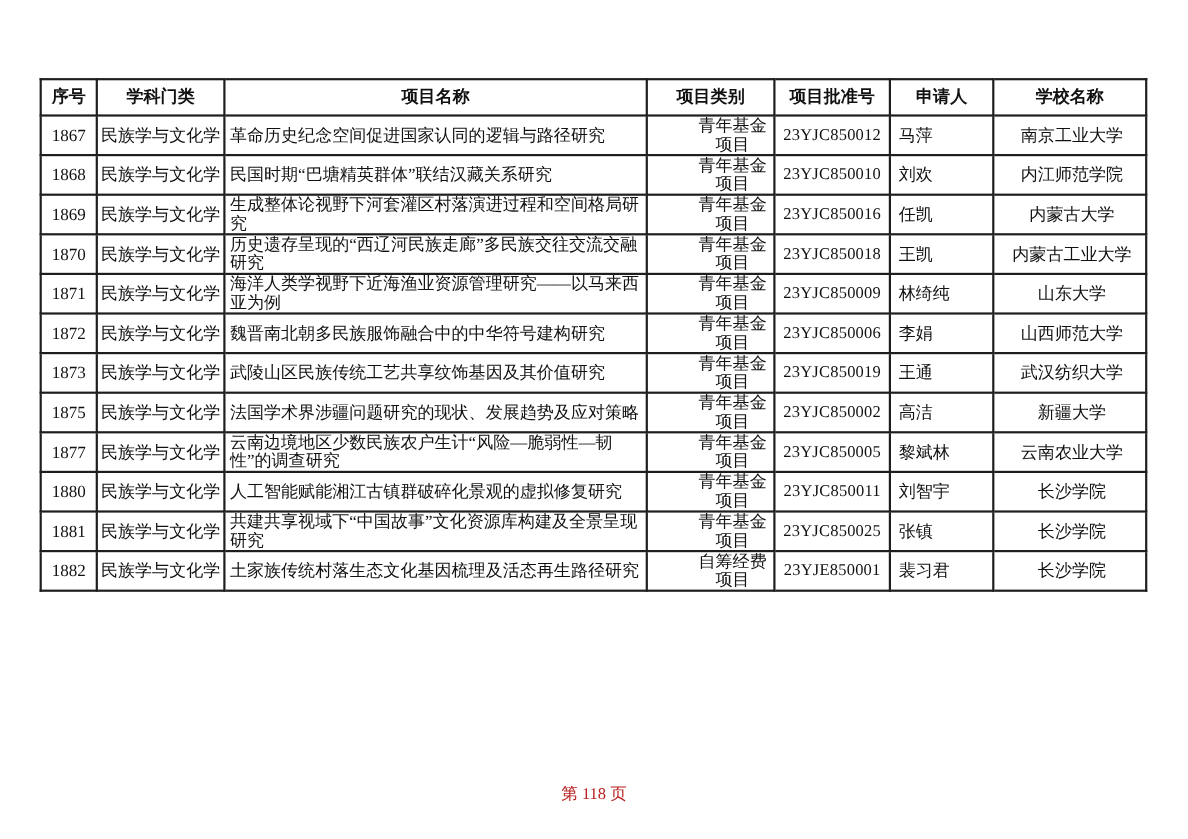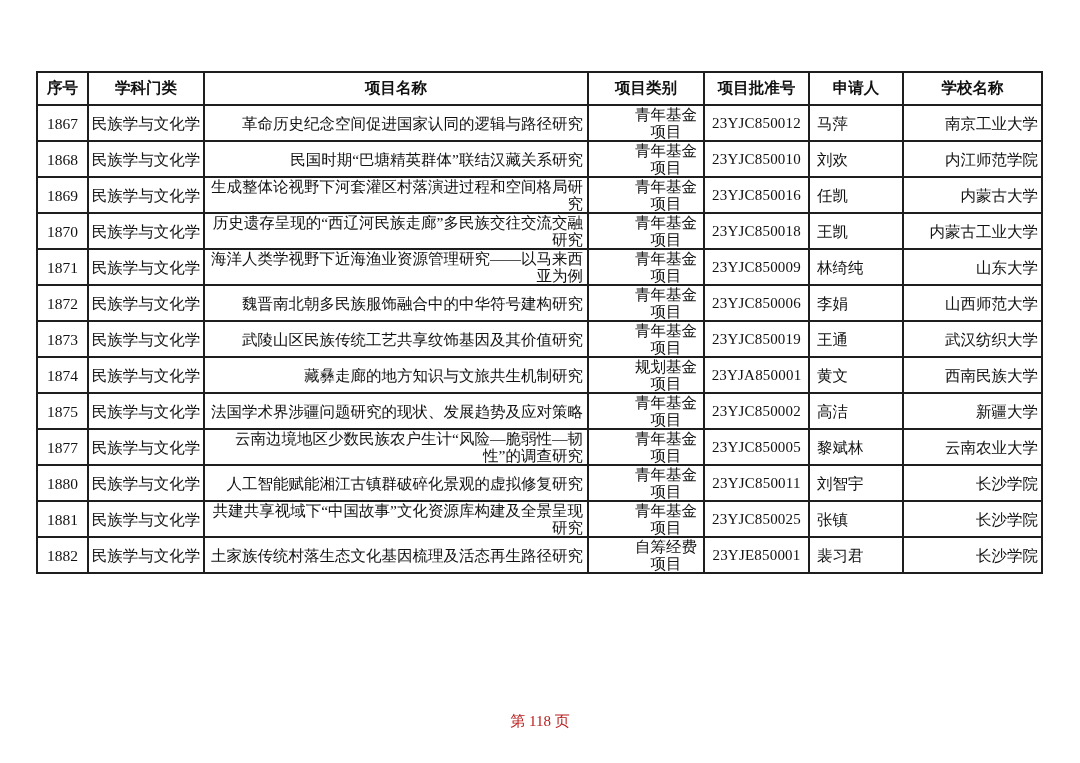--- a/index.html
+++ b/index.html
@@ -25,25 +25,25 @@
   }
   col.w-seq{width:51px;}
   col.w-disc{width:116px;}
   col.w-title{width:384px;}
   col.w-cat{width:116px;}
   col.w-grant{width:105px;}
   col.w-app{width:94px;}
   col.w-school{width:139px;}
   td.c-seq{text-align:center;}
   td.c-disc{text-align:center;padding:0 1px;}
-  td.c-title{text-align:right;padding:0 4px;}
+  td.c-title{text-align:left;padding:0 4px;}
   td.c-cat{text-align:center;padding-left:43px;}
   td.c-grant{text-align:center;font-size:15px;letter-spacing:0.2px;}
   td.c-app{text-align:left;padding-left:7px;}
-  td.c-school{text-align:right;padding-left:7px;margin-left:43px;}
+  td.c-school{text-align:center;padding-left:7px;margin-left:43px;}
   .footer{
     position:absolute;top:712px;left:0;width:1080px;
     text-align:center;font-size:15px;color:#b91c1c;
   }
 </style>
 </head>
 <body>
 
 <div class="sheet">
 
@@ -126,29 +126,20 @@
         <tr>
     <td class="c-seq">1873</td>
     <td class="c-disc">民族学与文化学</td>
     <td class="c-title">武陵山区民族传统工艺共享纹饰基因及其价值研究</td>
     <td class="c-cat">青年基金项目</td>
     <td class="c-grant">23YJC850019</td>
     <td class="c-app">王通</td>
     <td class="c-school">武汉纺织大学</td>
   </tr>
         <tr>
-    <td class="c-seq">1874</td>
-    <td class="c-disc">民族学与文化学</td>
-    <td class="c-title">藏彝走廊的地方知识与文旅共生机制研究</td>
-    <td class="c-cat">规划基金项目</td>
-    <td class="c-grant">23YJA850001</td>
-    <td class="c-app">黄文</td>
-    <td class="c-school">西南民族大学</td>
-  </tr>
-        <tr>
     <td class="c-seq">1875</td>
     <td class="c-disc">民族学与文化学</td>
     <td class="c-title">法国学术界涉疆问题研究的现状、发展趋势及应对策略</td>
     <td class="c-cat">青年基金项目</td>
     <td class="c-grant">23YJC850002</td>
     <td class="c-app">高洁</td>
     <td class="c-school">新疆大学</td>
   </tr>
         <tr>
     <td class="c-seq">1877</td>

